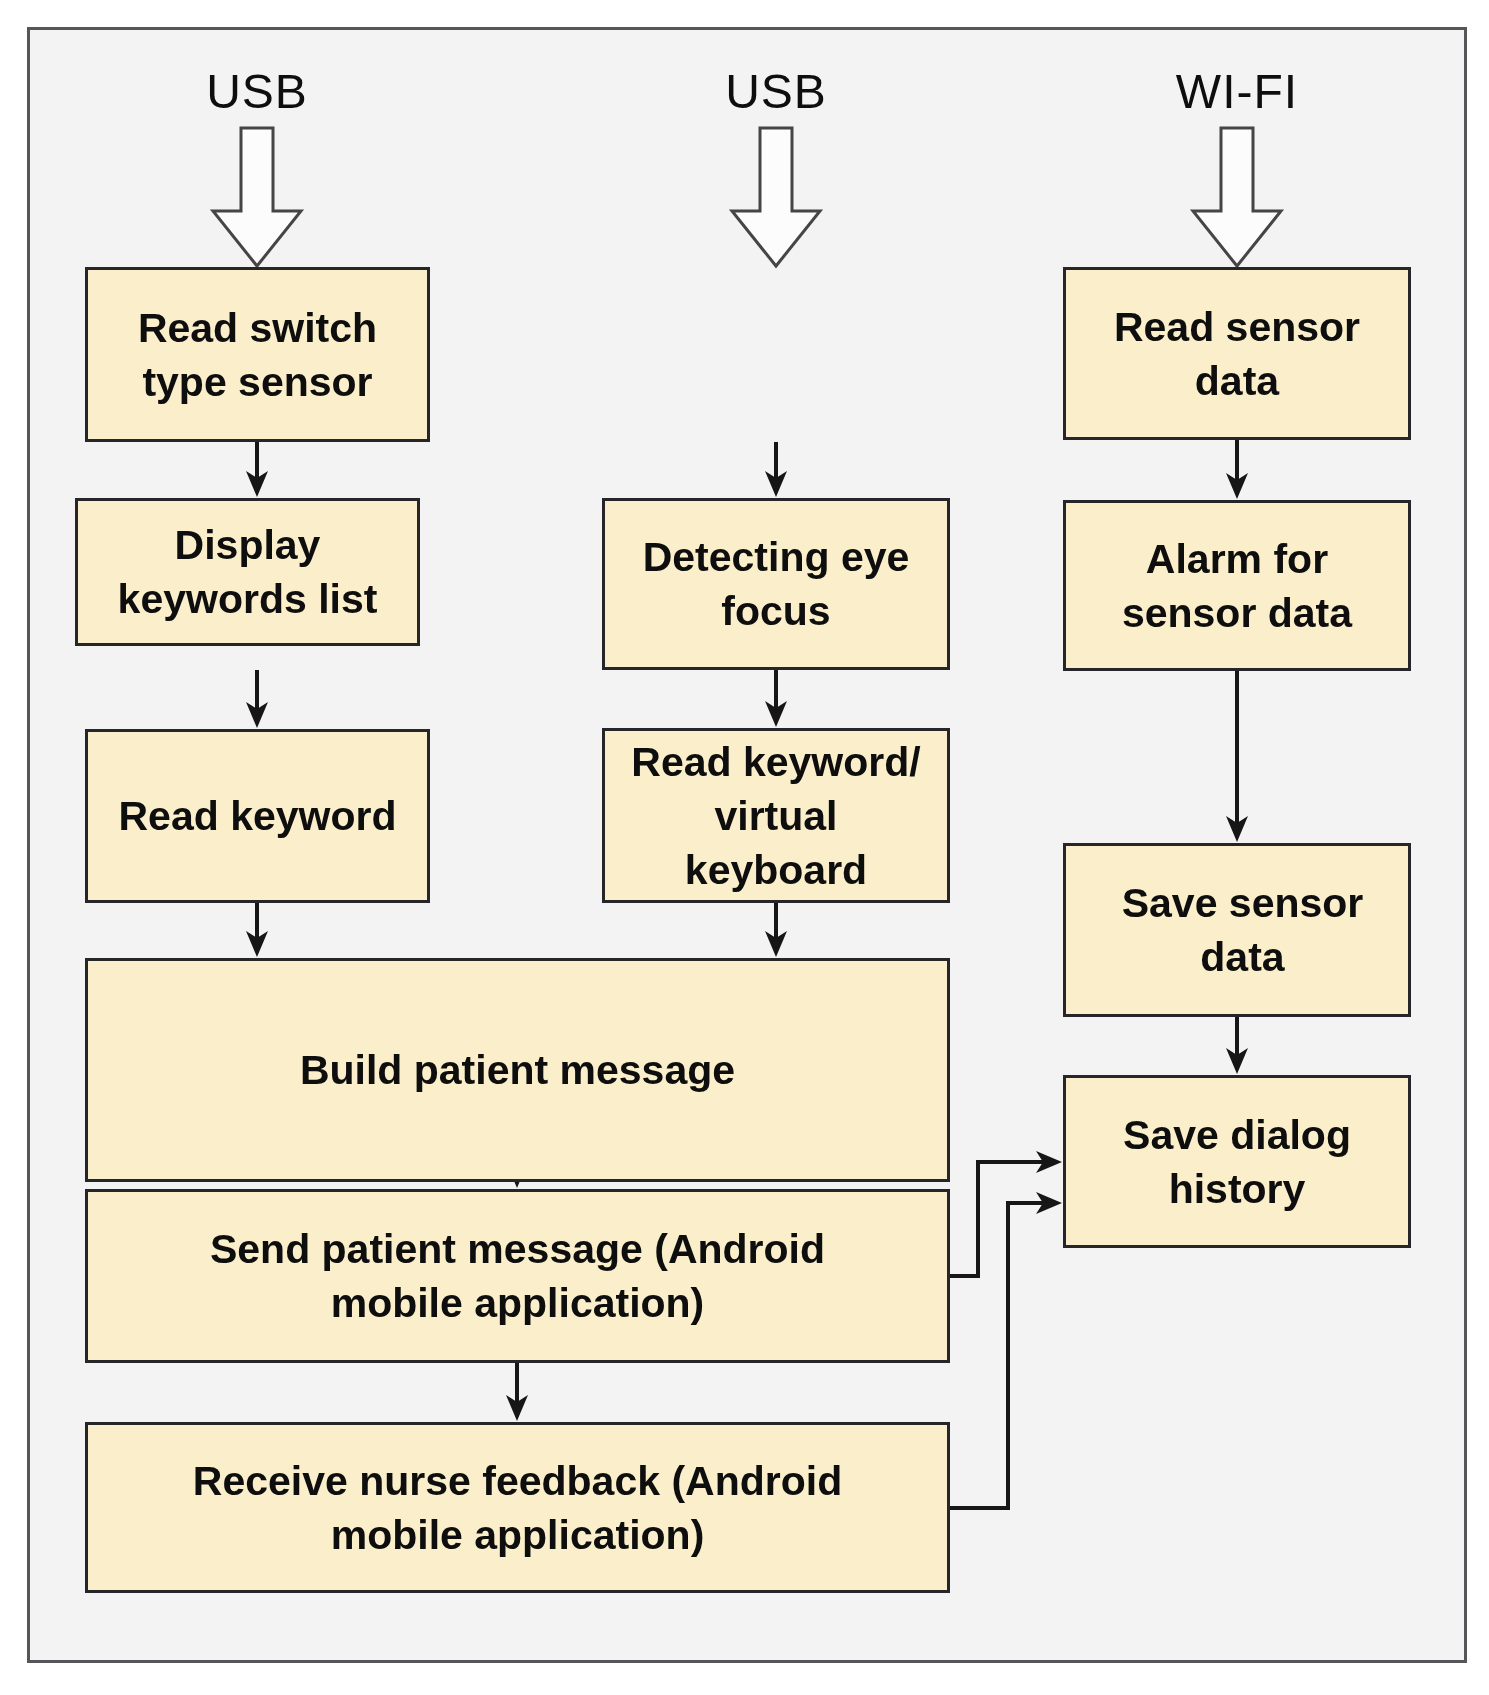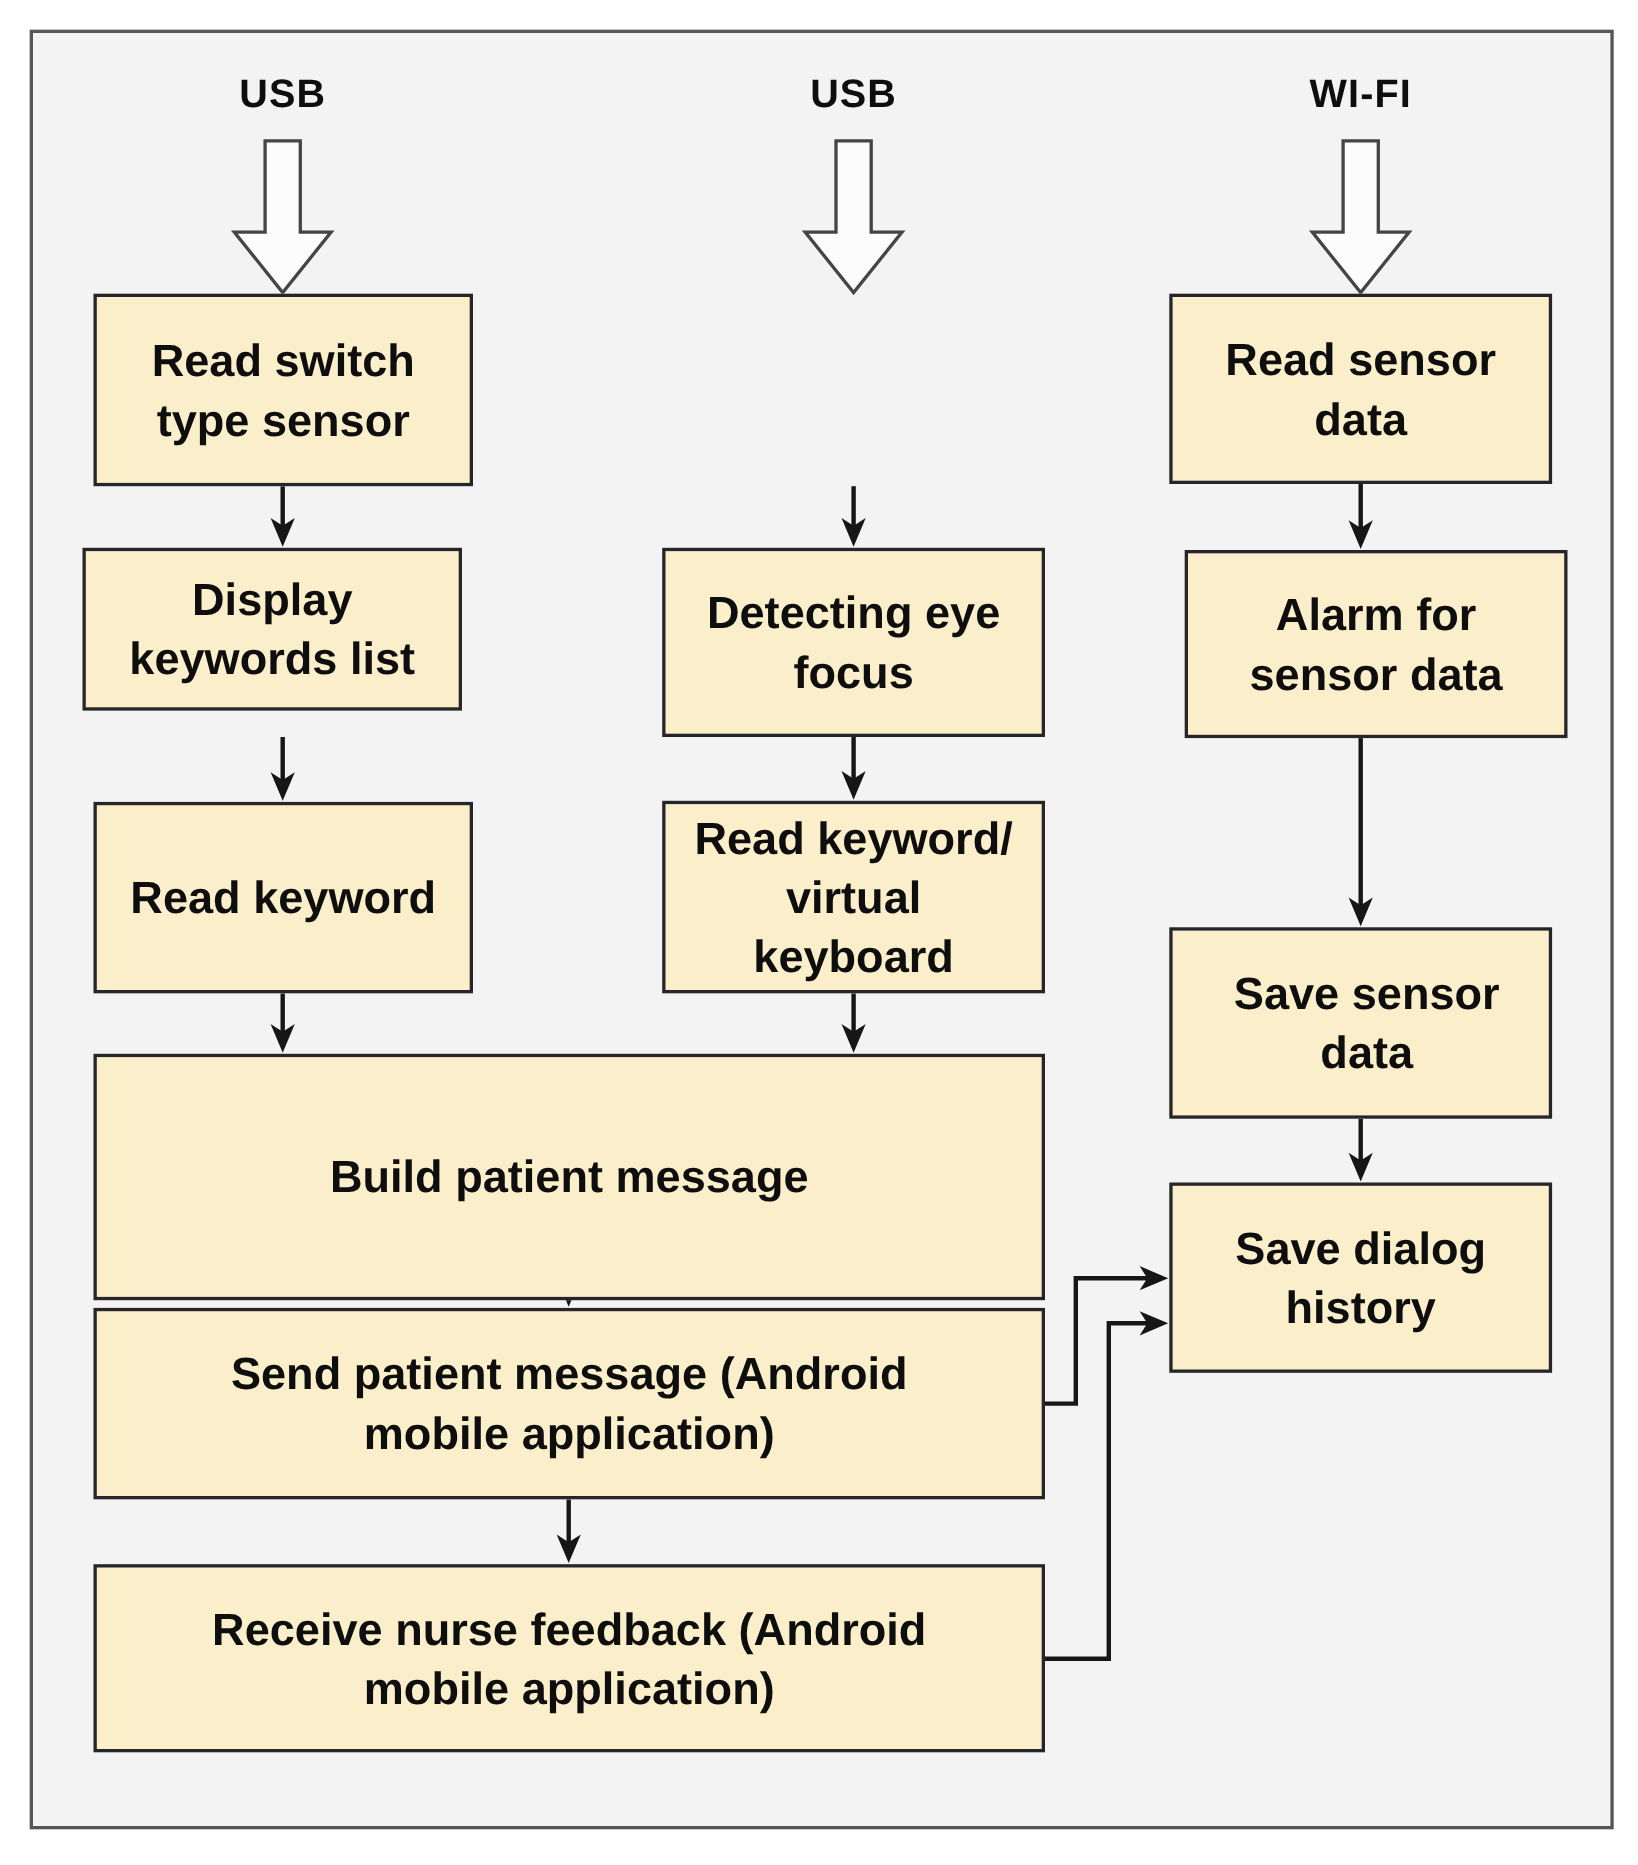--- a/index.html
+++ b/index.html
@@ -29,21 +29,21 @@
     box-sizing:border-box;
   }
   .connector-layer{
     position:absolute;left:0;top:0;width:1489px;height:1695px;
     z-index:1;
   }
   .col-header{
     position:absolute;
     transform:translateX(-50%);
     z-index:2;
-    font-size:36px;font-weight:700;color:var(--text);
+    font-size:48px;font-weight:400;color:var(--text);
     letter-spacing:1px;white-space:nowrap;
   }
   .node{
     position:absolute;z-index:2;
     background:var(--box-fill);
     border:3px solid var(--box-border);
     box-sizing:border-box;
     display:flex;align-items:center;justify-content:center;
     text-align:center;white-space:pre-line;
     font-weight:700;font-size:41px;line-height:54px;color:var(--text);
@@ -113,21 +113,21 @@
   <div class="node" style="left:85px;top:729px;width:345px;height:174px;">Read keyword</div>
 
   <div class="node" style="left:602px;top:498px;width:348px;height:172px;">Detecting eye
 focus</div>
   <div class="node" style="left:602px;top:728px;width:348px;height:175px;">Read keyword/
 virtual
 keyboard</div>
 
   <div class="node" style="left:1063px;top:267px;width:348px;height:173px;">Read sensor
 data</div>
-  <div class="node" style="left:1063px;top:500px;width:348px;height:171px;margin-left:14px;">Alarm for
+  <div class="node" style="left:1063px;top:500px;width:348px;height:171px;">Alarm for
 sensor data</div>
   <div class="node" style="left:1063px;top:843px;width:348px;height:174px;padding-left:11px;">Save sensor
 data</div>
   <div class="node" style="left:1063px;top:1075px;width:348px;height:173px;">Save dialog
 history</div>
 
   <div class="node" style="left:85px;top:958px;width:865px;height:224px;">Build patient message</div>
   <div class="node" style="left:85px;top:1189px;width:865px;height:174px;">Send patient message (Android
 mobile application)</div>
   <div class="node" style="left:85px;top:1422px;width:865px;height:171px;">Receive nurse feedback (Android

